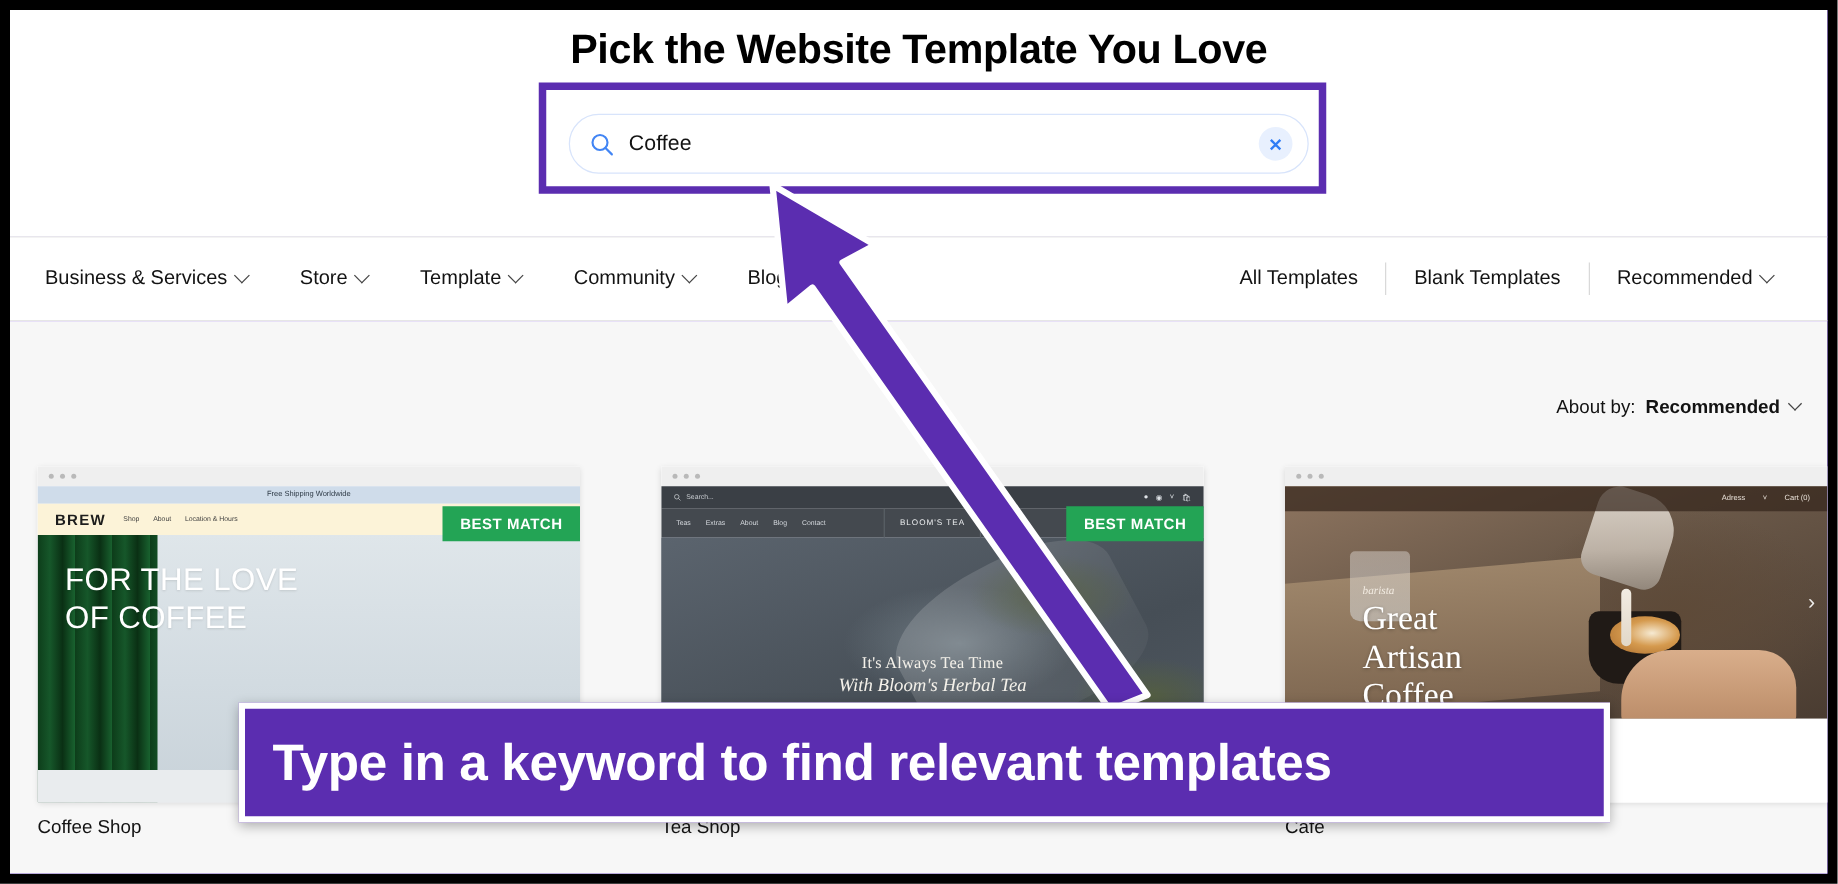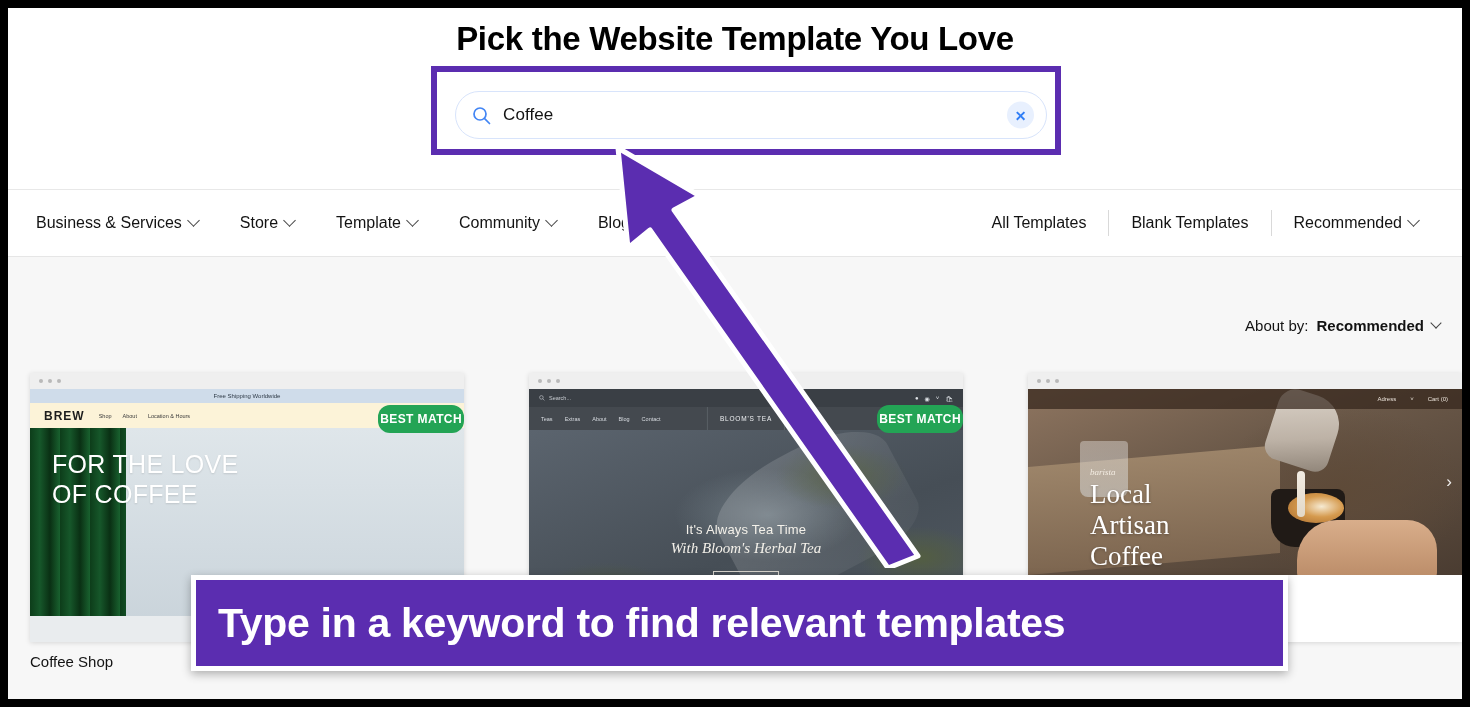--- a/index.html
+++ b/index.html
@@ -134,23 +134,22 @@
     padding-left: 9px; gap: 5px;
   }
   .dot { width: 4px; height: 4px; border-radius: 50%; background: #b9b9b9; }
   .card-title {
     margin-top: 11px; font-size: 15px; color: #131313;
   }
   .best-match {
     position: absolute; right: 0; top: 32px;
     background: #23a455; color: #ffffff;
     font-size: 12px; font-weight: bold; letter-spacing: 0.4px;
-    padding: 7px 2px;
+    padding: 7px 14px;
     z-index: 6;
-    border-radius: 12px;
   }
 
   
   .c1-ship {
     height: 14px; background: #cfdcea; color: #2e3a46;
     font-size: 6px; display: flex; align-items: center; justify-content: center;
   }
   .c1-nav {
     height: 25px; background: #fcf3d8; display: flex; align-items: center;
     padding-left: 14px; gap: 14px;
@@ -226,21 +225,21 @@
   .c2-jar {
     position: absolute; left: 44%; top: 8%; width: 44%; height: 62%;
     background: linear-gradient(145deg, rgba(255,255,255,0.17), rgba(255,255,255,0.03));
     border-radius: 46% 46% 30% 30% / 30% 30% 22% 22%;
     transform: rotate(-28deg);
   }
   .c2-center {
     position: absolute; left: 0; right: 0; top: 92px; text-align: center;
     color: #f4f1ea;
   }
-  .c2-l1 { font-size: 13px; letter-spacing: 0.2px; font-family: Liberation Sans, sans-serif; }
+  .c2-l1 { font-size: 13px; letter-spacing: 0.2px; font-family: Liberation Serif, serif; }
   .c2-l2 { font-size: 15px; font-style: italic; margin-top: 3px; font-family: "Liberation Serif", serif; }
   .c2-btn {
     display: inline-block; margin-top: 14px;
     border: 1px solid #d5d2cb; color: #eeebe5;
     font-size: 5.5px; padding: 5px 14px; letter-spacing: 0.8px;
   }
   .c2-plate {
     position: absolute; left: 50%; transform: translateX(-50%);
     bottom: -14px; width: 58px; height: 30px;
     border: 1.5px solid rgba(255,255,255,0.35); border-radius: 50%;
@@ -320,21 +319,21 @@
   }
 
   
   .anno-arrow {
     position: absolute; left: 580px; top: 130px;
     width: 340px; height: 430px;
     pointer-events: none; z-index: 30;
   }
   .callout {
     position: absolute;
-    left: 183px; top: 567px;
+    left: 183px; top: 554px;
     width: 1097px; height: 96px;
     background: #5B2DB0;
     border: 5px solid #ffffff;
     box-shadow: 0 3px 9px rgba(0,0,0,0.3);
     display: flex; align-items: center;
     z-index: 31;
   }
   .callout-text {
     color: #ffffff; font-size: 41px; font-weight: bold;
     letter-spacing: -0.3px; padding-left: 22px; white-space: nowrap;
@@ -506,21 +505,21 @@
             <div class="c3-stream"></div>
             <div class="c3-pitcher"></div>
             <div class="c3-hand"></div>
             <div class="c3-bar">
               <span>Adress</span>
               <span>˅</span>
               <span>Cart (0)</span>
             </div>
             <div class="c3-script">barista</div>
             <div class="c3-headline">
-              <div>Local</div>
+              <div>Great</div>
               <div>Artisan</div>
               <div>Coffee</div>
             </div>
             <div class="c3-next">›</div>
           </div>
           <div class="c3-below">
             <div class="c3-caption">Great Coffee</div>
           </div>
         </div>
         <div class="card-title">Cafe</div>

